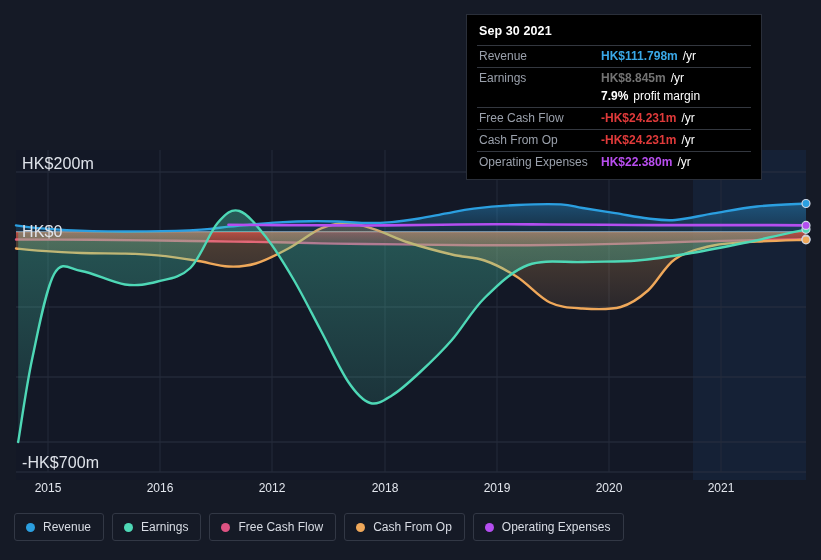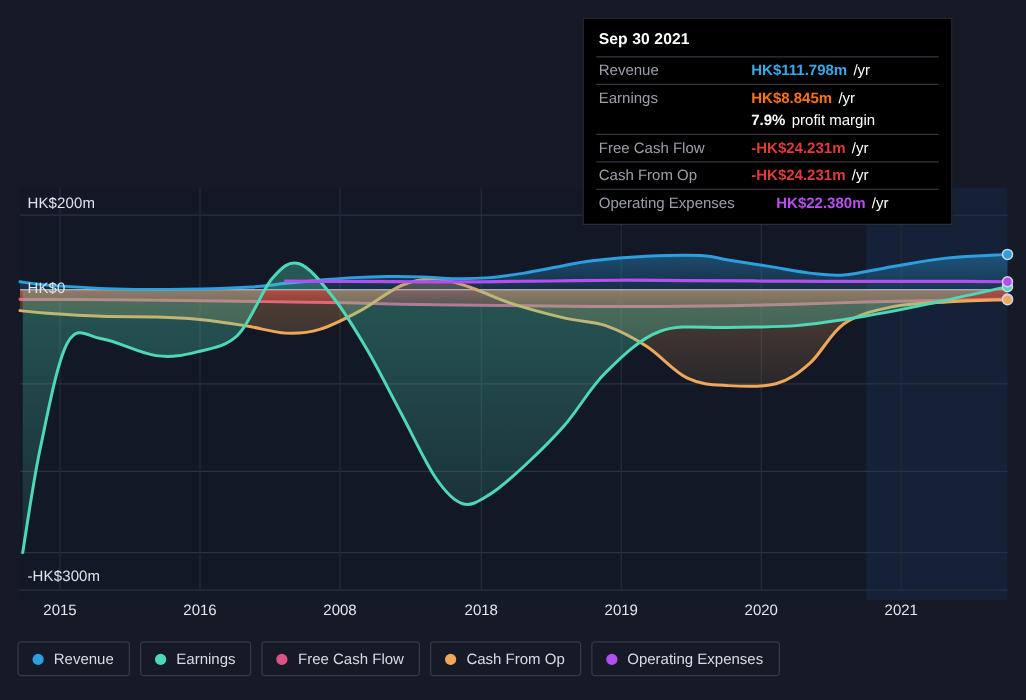--- a/index.html
+++ b/index.html
@@ -9,21 +9,21 @@
     background:#151a26;
     color:#e6e9ef;
   }
   #root{position:absolute;inset:0;}
 
   
   #chart-area{position:absolute;left:0;top:150px;width:821px;height:330px;}
   #plot-svg{position:absolute;left:0;top:0;}
 
   .axis-label{
-    position:absolute;font-size:12px;color:#dfe3ea;white-space:nowrap;
+    position:absolute;font-size:16px;color:#dfe3ea;white-space:nowrap;
     letter-spacing:.1px;
   }
   #y-top-label{left:22px;top:155px;}
   #y-zero-label{left:22px;top:223px;}
   #y-bottom-label{left:22px;top:454px;}
 
   #x-axis{position:absolute;left:0;top:481px;width:804px;height:24px;}
   .x-tick{position:absolute;top:0;font-size:12px;color:#e3e7ee;transform:translateX(-50%);}
 
   
@@ -124,57 +124,57 @@
           <circle cx="806.00" cy="89.80" r="4" fill="#efa85a" stroke="#cfd6e4" stroke-width="1.2"></circle>
           <circle cx="806.00" cy="53.50" r="4" fill="#2b9fe0" stroke="#cfd6e4" stroke-width="1.2"></circle>
           <circle cx="806.00" cy="79.30" r="4" fill="#4ed8b6" stroke="#cfd6e4" stroke-width="1.2"></circle>
           <circle cx="806.00" cy="75.40" r="4" fill="#b44ef0" stroke="#cfd6e4" stroke-width="1.2"></circle>
         </g>
     </svg>
   </div>
 
   <div class="axis-label" id="y-top-label">HK$200m</div>
   <div class="axis-label" id="y-zero-label">HK$0</div>
-  <div class="axis-label" id="y-bottom-label">-HK$300m</div>
+  <div class="axis-label" id="y-bottom-label">-HK$700m</div>
   <div id="x-axis">
       <div class="x-tick" style="left: 48px;">2015</div>
       <div class="x-tick" style="left: 160px;">2016</div>
-      <div class="x-tick" style="left: 272px;">2008</div>
+      <div class="x-tick" style="left: 272px;">2012</div>
       <div class="x-tick" style="left: 385px; text-align: right;">2018</div>
       <div class="x-tick" style="left: 497px; text-align: center;">2019</div>
       <div class="x-tick" style="left: 609px;">2020</div>
       <div class="x-tick" style="left: 721px;">2021</div>
     </div>
 
   <div id="tooltip">
     <div id="tooltip-date">Sep 30 2021</div>
     <div id="tooltip-rows">
         <div class="tt-row">
           <div class="tt-label">Revenue</div>
           <div><span class="tt-value" style="color: rgb(58, 168, 232);">HK$111.798m</span><span class="tt-unit">/yr</span></div>
         </div>
         <div class="tt-row">
           <div class="tt-label">Earnings</div>
-          <div><span class="tt-value" style="color: #f97316;">HK$8.845m</span><span class="tt-unit">/yr</span></div>
+          <div><span class="tt-value" style="color: #737373;">HK$8.845m</span><span class="tt-unit">/yr</span></div>
         </div>
         <div class="tt-row no-rule">
           <div class="tt-indent"></div>
           <div><span class="tt-value" style="color: rgb(255, 255, 255);">7.9%</span><span class="tt-unit">profit margin</span></div>
         </div>
         <div class="tt-row">
           <div class="tt-label">Free Cash Flow</div>
           <div><span class="tt-value" style="color: rgb(224, 58, 58);">-HK$24.231m</span><span class="tt-unit">/yr</span></div>
         </div>
         <div class="tt-row">
           <div class="tt-label">Cash From Op</div>
           <div><span class="tt-value" style="color: rgb(224, 58, 58);">-HK$24.231m</span><span class="tt-unit">/yr</span></div>
         </div>
         <div class="tt-row">
           <div class="tt-label">Operating Expenses</div>
-          <div><span class="tt-value" style="color: rgb(185, 78, 240); margin-left: 20px;">HK$22.380m</span><span class="tt-unit">/yr</span></div>
+          <div><span class="tt-value" style="color: rgb(185, 78, 240);">HK$22.380m</span><span class="tt-unit">/yr</span></div>
         </div>
       </div>
   </div>
 
   <div id="legend">
       <div class="legend-item">
         <span class="legend-dot" style="background: rgb(43, 159, 224);"></span>
         <span>Revenue</span>
       </div>
       <div class="legend-item">

